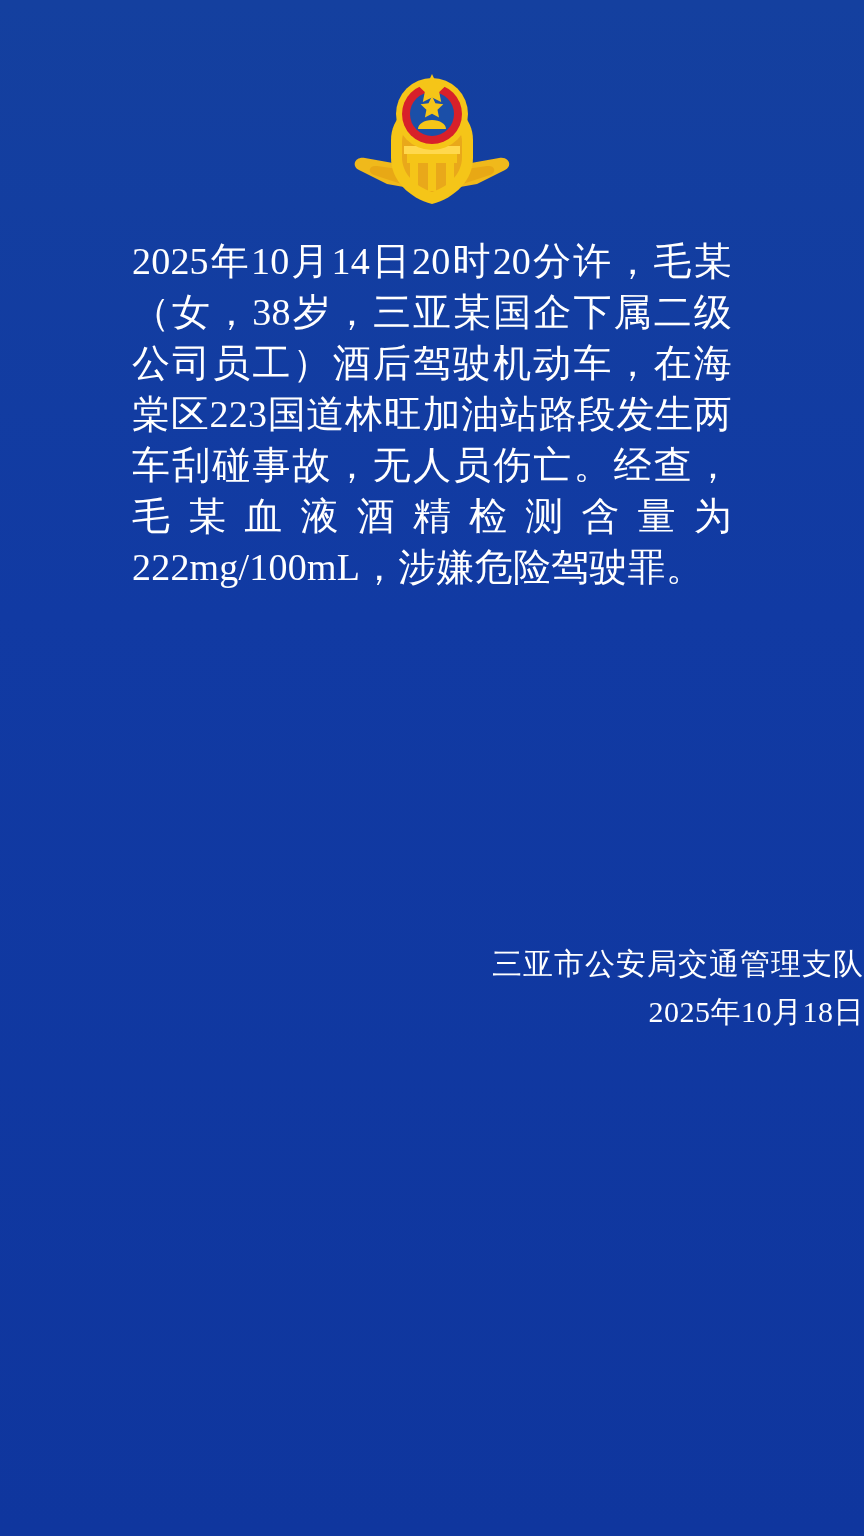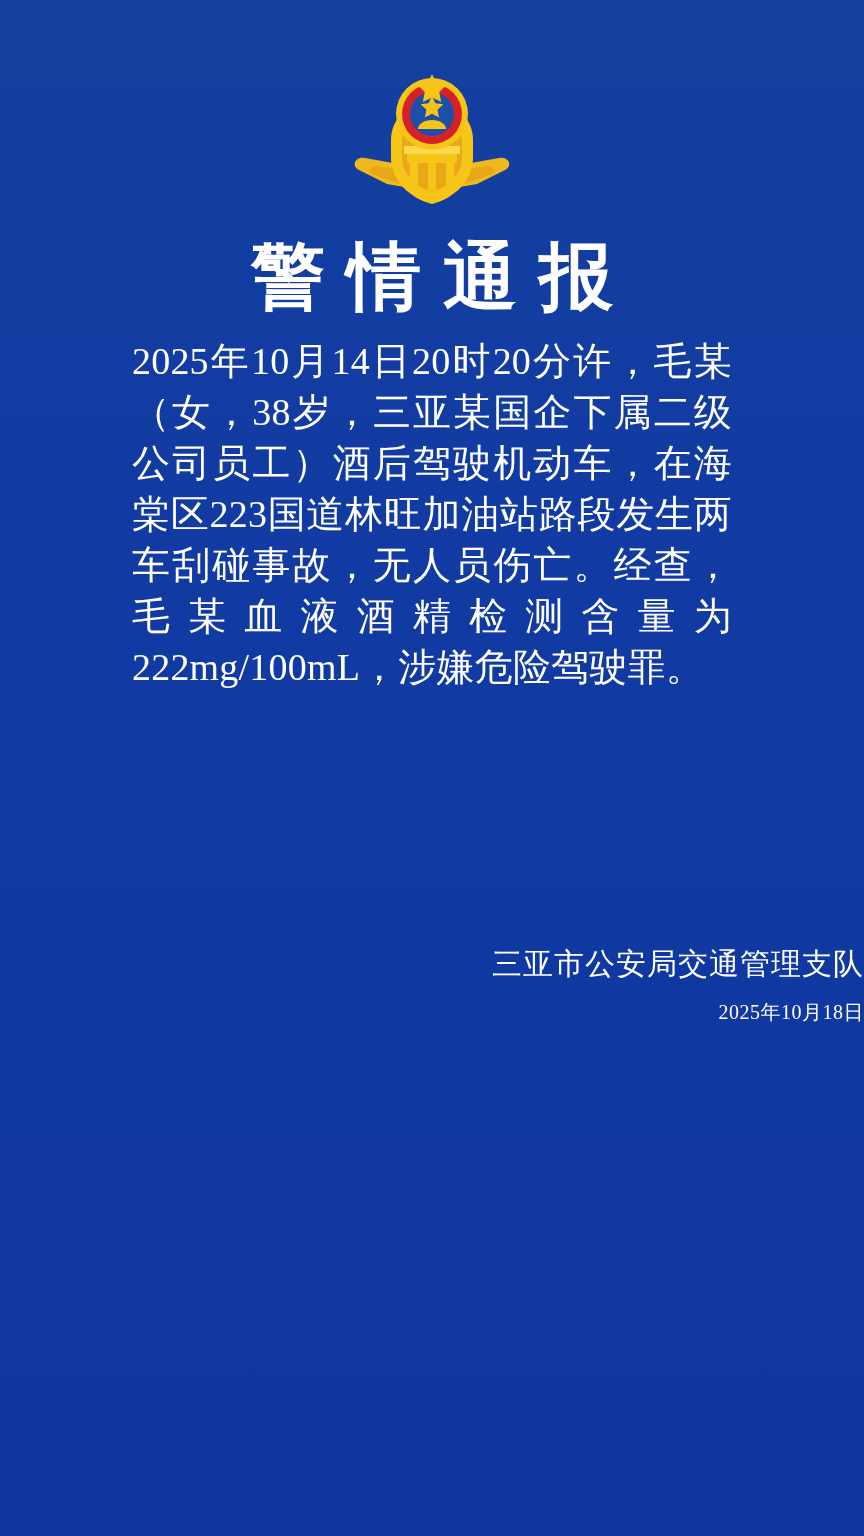--- a/index.html
+++ b/index.html
@@ -74,21 +74,21 @@
     right: 0;
     top: 940px;
     text-align: right;
   }
   .sig-org {
     font-size: 30px;
     line-height: 48px;
     letter-spacing: 1px;
   }
   .sig-date {
-    font-size: 20px;
+    font-size: 30px;
     line-height: 48px;
     letter-spacing: 0.5px;
   }
 </style>
 </head>
 <body>
 
 <div class="poster">
 
   <div class="emblem-wrap">
@@ -115,21 +115,20 @@
           <circle cx="85" cy="52" r="22" fill="#1b4fa8"></circle>
           <path d="M85 34 l3.4 7.2 7.9 1-5.8 5.5 1.5 7.8L85 51.8 77.9 55.5l1.5-7.8-5.8-5.5 7.9-1z" fill="#f5c518"></path>
           <path d="M85 58 c8 0 14 4 14 9 h-28 c0-5 6-9 14-9z" fill="#f5c518"></path>
 
           <path d="M85 12 l4.5 9.4 10.3 1.3-7.6 7.2 2 10.2L85 35.4 75.8 40.1l2-10.2-7.6-7.2 10.3-1.3z" fill="#f5c518"></path>
         </g>
       </svg>
     </div>
   </div>
 
-  <div class="title">警情通报</div>
 
   <div class="body-text">
     <p class="first">2025年10月14日20时20分许，毛某（女，38岁，三亚某国企下属二级公司员工）酒后驾驶机动车，在海棠区223国道林旺加油站路段发生两车刮碰事故，无人员伤亡。经查，毛某血液酒精检测含量为222mg/100mL，涉嫌危险驾驶罪。</p>
   </div>
 
   <div class="signature">
     <div class="sig-org">三亚市公安局交通管理支队</div>
     <div class="sig-date">2025年10月18日</div>
   </div>
 

